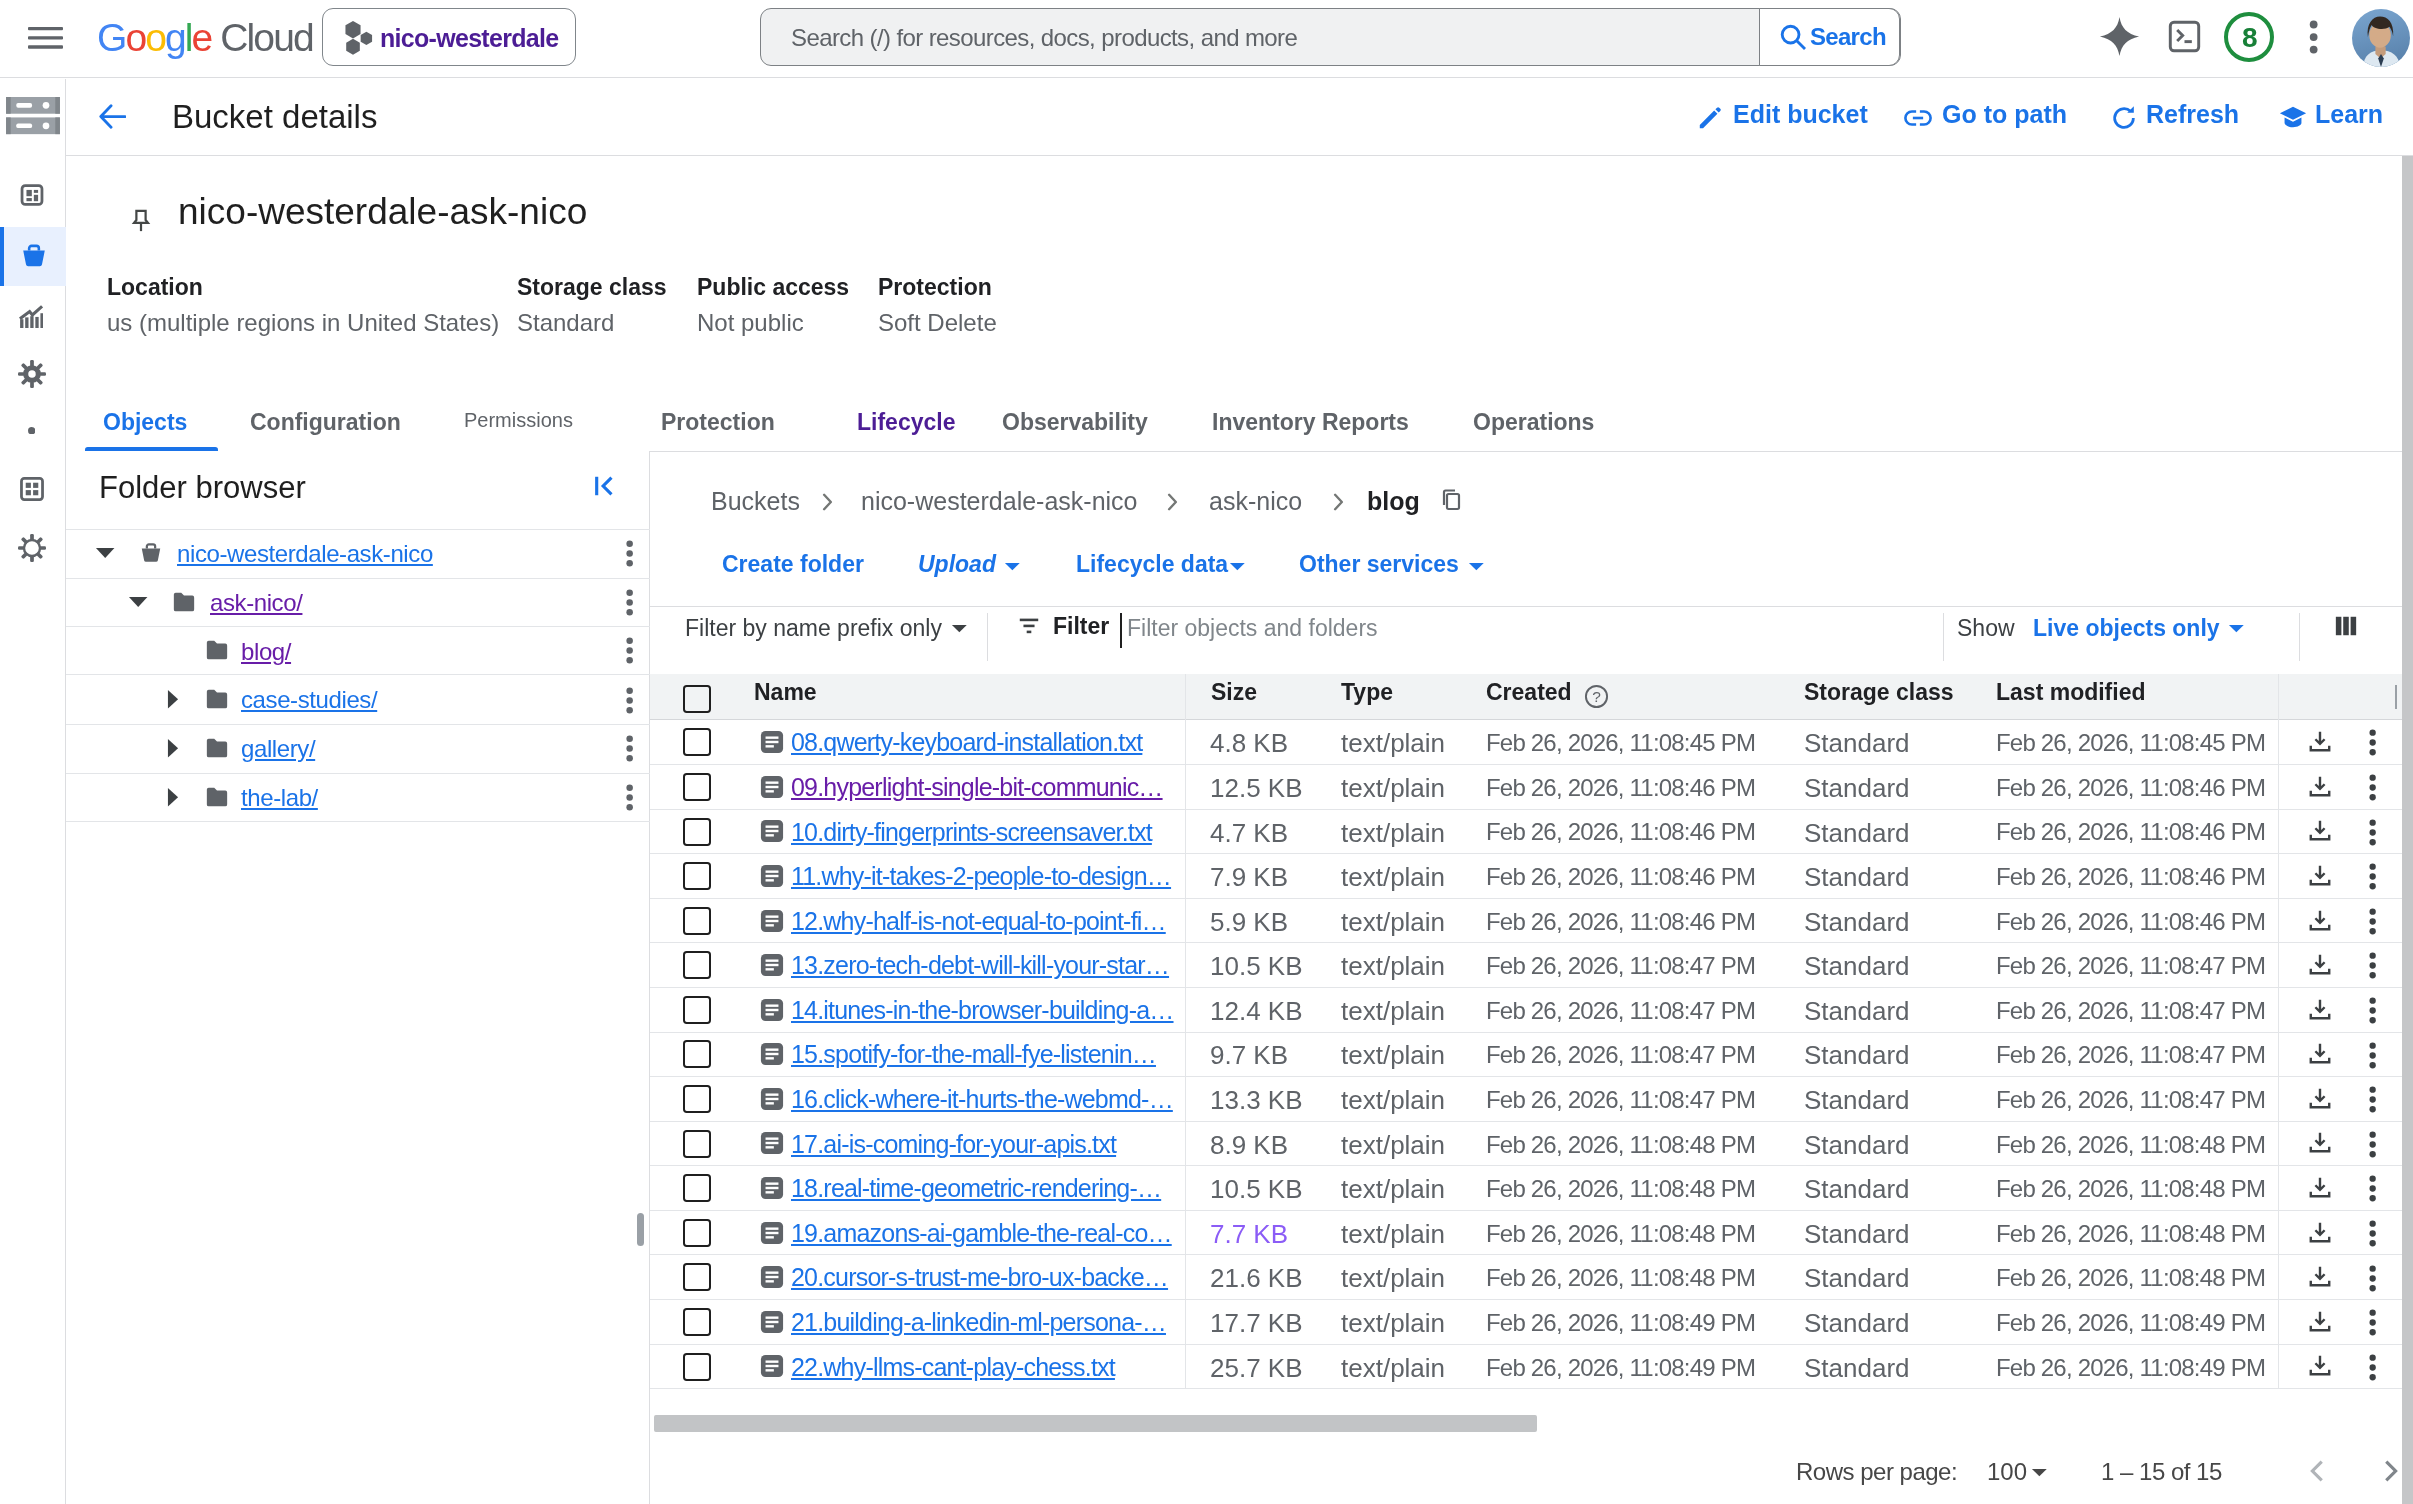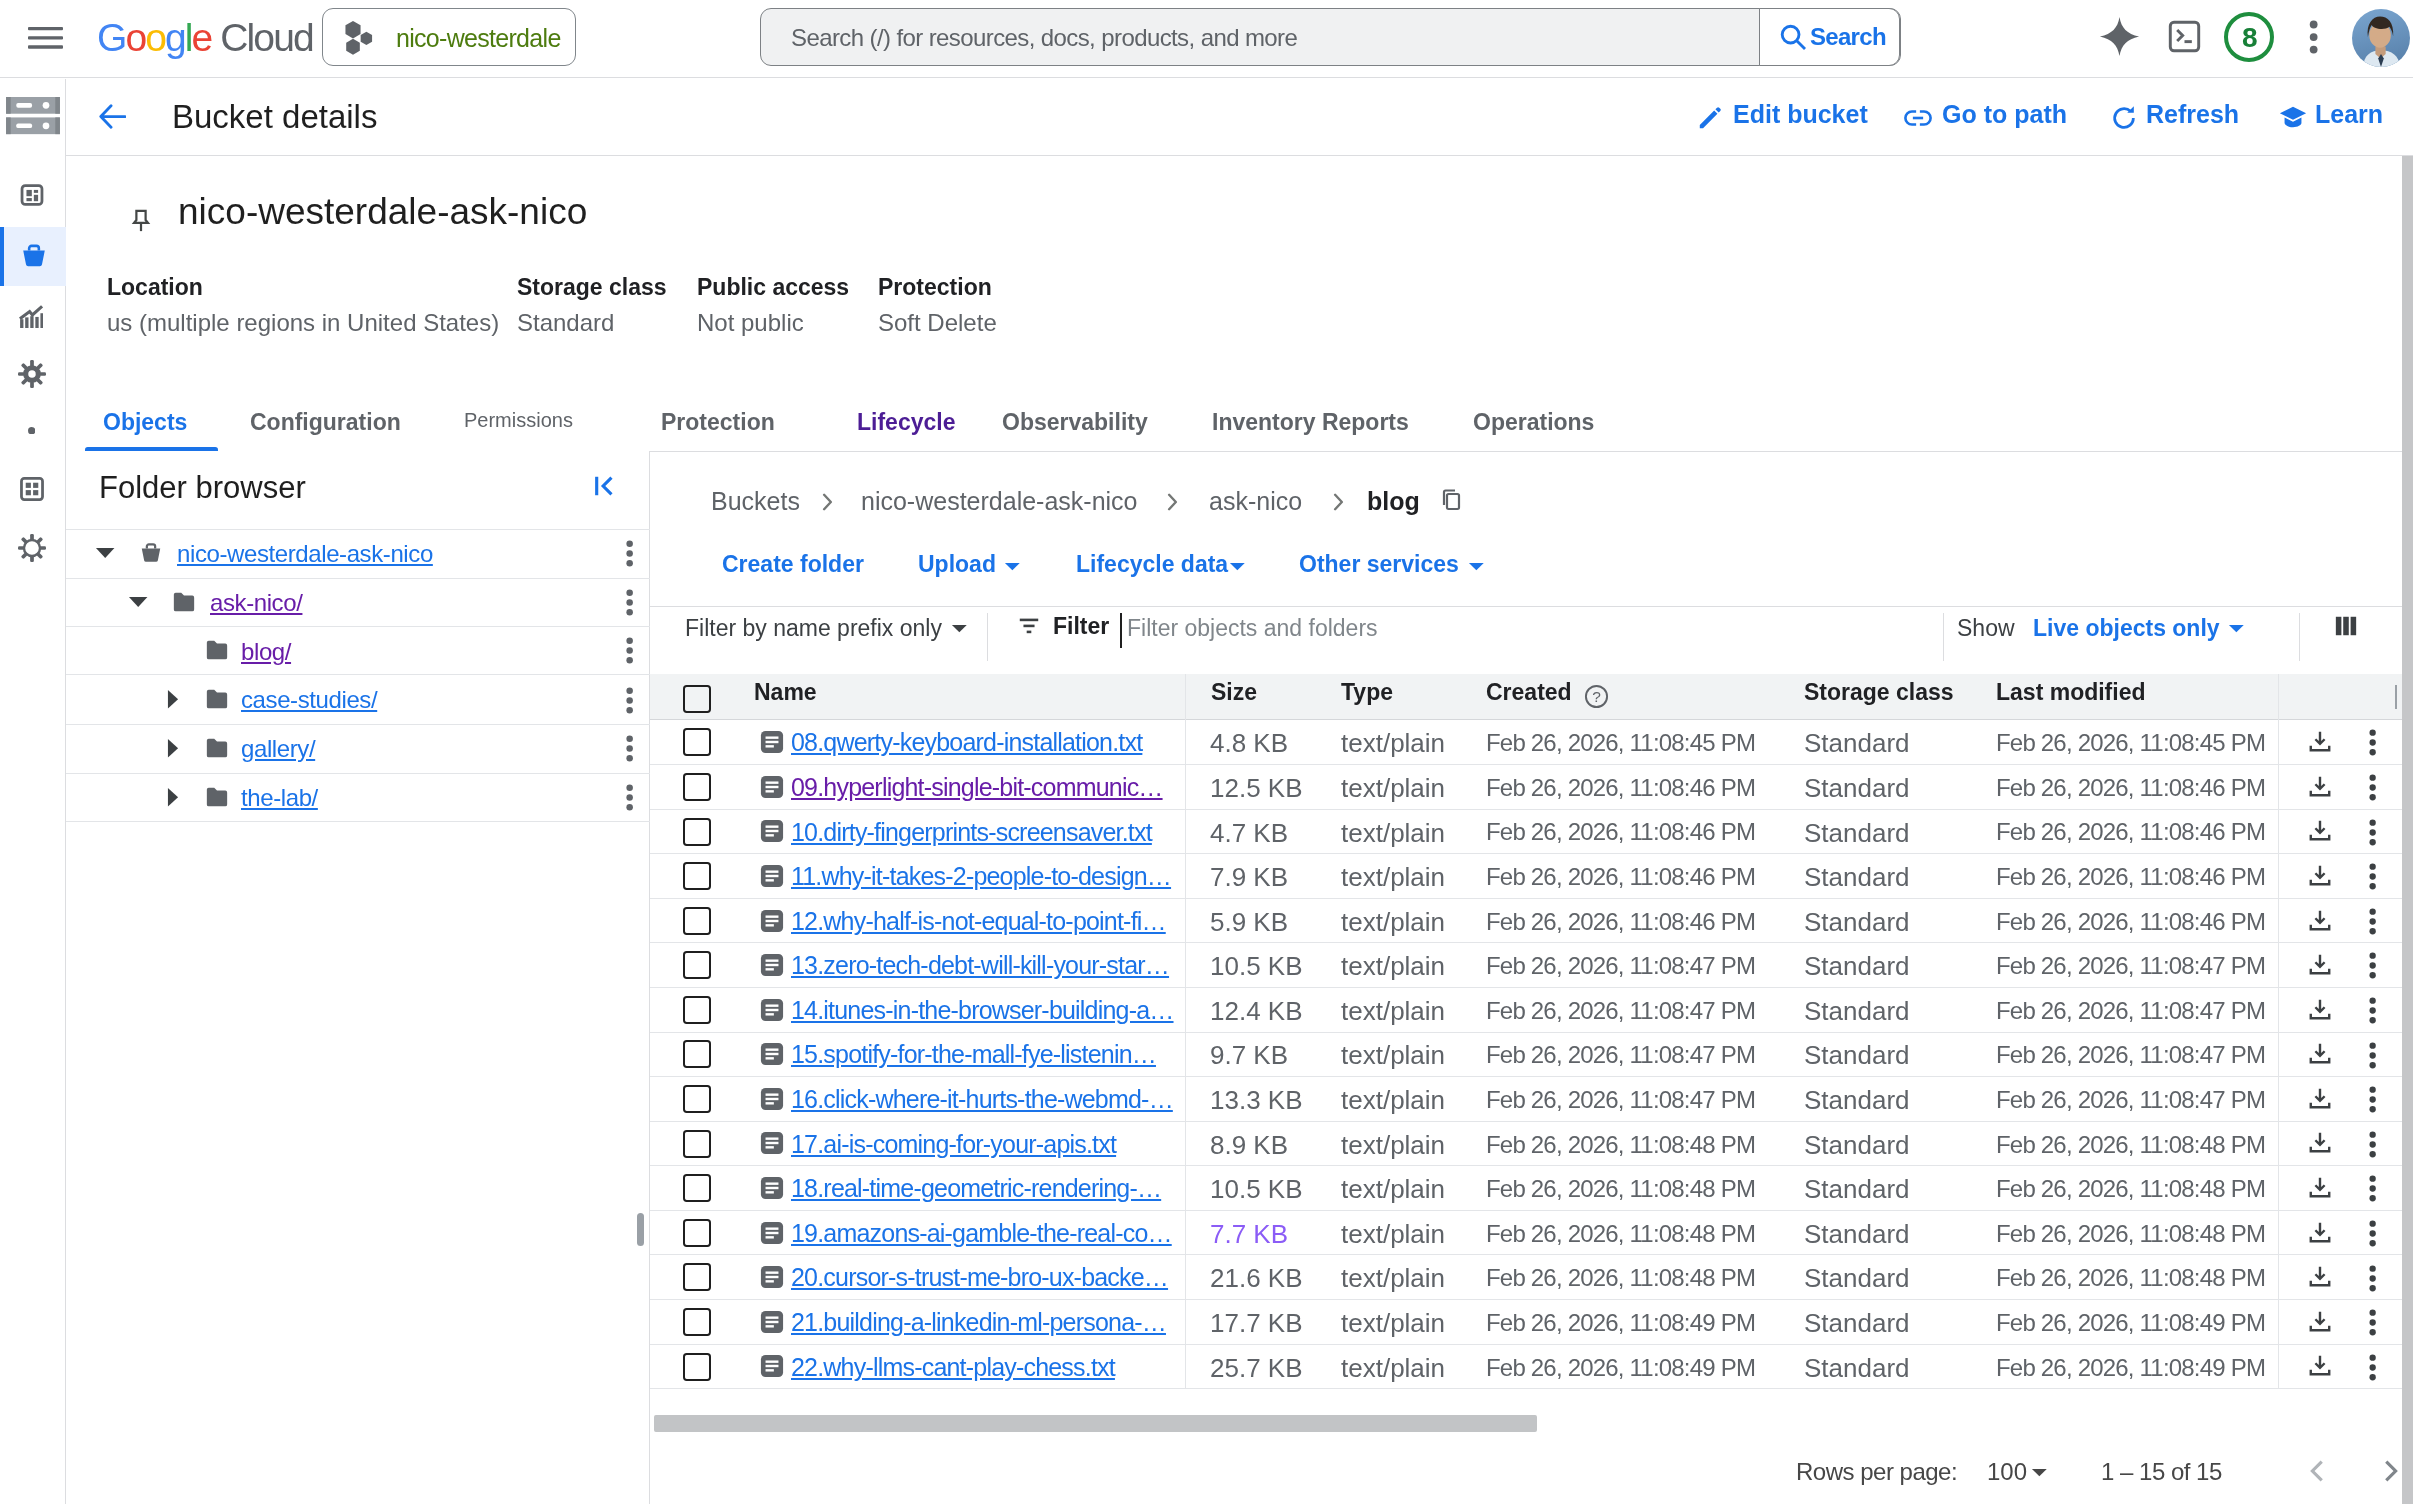--- a/index.html
+++ b/index.html
@@ -15,21 +15,21 @@
         <rect x="0" y="11" width="38" height="3.6" rx="1" fill="#5f6368"></rect>
         <rect x="0" y="21" width="38" height="3.6" rx="1" fill="#5f6368"></rect>
       </svg></div>
 <div style="position:absolute;left:97px;top:16px;font-size:39px;letter-spacing:-1.9px;"><span style="color:#4285F4">G</span><span style="color:#EA4335">o</span><span style="color:#FBBC04">o</span><span style="color:#4285F4">g</span><span style="color:#34A853">l</span><span style="color:#EA4335">e</span><span style="color:#5f6368">&nbsp;Cloud</span></div>
 <div style="position:absolute;left:322px;top:8.4px;width:254px;height:58px;border:1.9px solid #80868b;border-radius:11px;"></div>
 <div class="ic" style="left:343px;top:20.4px;"><svg width="32" height="35" viewBox="0 0 34 38" style="">
         <polygon points="18.7,15.2 10.5,20.0 2.3,15.2 2.3,5.7 10.5,1.0 18.7,5.7" fill="#5f6368"></polygon>
         <polygon points="31.2,23.6 25.0,27.2 18.8,23.6 18.8,16.4 25.0,12.8 31.2,16.4" fill="#5f6368"></polygon>
         <polygon points="17.9,33.3 10.5,37.6 3.1,33.3 3.1,24.7 10.5,20.4 17.9,24.7" fill="#5f6368"></polygon>
       </svg></div>
-<div style="position:absolute;left:396px;top:24px;font-size:25px;color:#4d7c0f;font-weight:400;white-space:nowrap;letter-spacing:-0.7px;">nico-westerdale</div>
+<div style="position:absolute;left:380px;top:24px;font-size:25px;color:#4c1d95;font-weight:700;white-space:nowrap;letter-spacing:-0.7px;">nico-westerdale</div>
 <div style="position:absolute;left:760px;top:8.4px;width:1141px;height:58px;border:1.9px solid #7d8185;border-radius:11px;background:#f0f1f2;"></div>
 <div style="position:absolute;left:1759px;top:8.4px;width:141px;height:58px;border:1.9px solid #7d8185;border-radius:0 11px 11px 0;background:#fff;"></div>
 <div style="position:absolute;left:791px;top:24px;font-size:24px;color:#5f6368;font-weight:400;white-space:nowrap;letter-spacing:-0.6px;">Search (/) for resources, docs, products, and more</div>
 <div class="ic" style="left:1777px;top:21.4px;"><svg width="32" height="32" viewBox="0 0 34 34" style="">
         <g transform="scale(0.85)">
           <circle cx="17" cy="17" r="10.5" fill="none" stroke="#1a73e8" stroke-width="3.6"></circle>
           <path d="M25 25 L35 35" stroke="#1a73e8" stroke-width="3.6"></path>
         </g>
       </svg></div>
 <div style="position:absolute;left:1810px;top:23px;font-size:24px;color:#1a73e8;font-weight:700;white-space:nowrap;letter-spacing:-0.7px;">Search</div>
@@ -292,21 +292,21 @@
         <path d="M9.88 5.2 l7.280000000000001 7.8 -7.280000000000001 7.8" stroke="#747775" stroke-width="2.6" fill="none" stroke-linecap="round" stroke-linejoin="round"></path>
       </svg></div>
 <div style="position:absolute;left:1367px;top:487px;font-size:25px;color:#202124;font-weight:700;white-space:nowrap;">blog</div>
 <div class="ic" style="left:1439px;top:488px;"><svg width="24" height="24" viewBox="0 0 26 26" style="">
         <g fill="none" stroke="#5f6368" stroke-width="2.2" transform="scale(1.0833333333333333)">
           <rect x="8" y="6" width="12" height="15" rx="1.5"></rect>
           <path d="M5 17 V4 a1.5 1.5 0 0 1 1.5-1.5 H16"></path>
         </g>
       </svg></div>
 <div style="position:absolute;left:722px;top:551px;font-size:23px;color:#1a73e8;font-weight:700;white-space:nowrap;">Create folder</div>
-<div style="position:absolute;left:918px;top:551px;font-size:23px;color:#1a73e8;font-weight:700;white-space:nowrap;">Upload</div>
+<div style="position:absolute;left:918px;top:551px;font-size:23px;color:#1a73e8;font-weight:700;white-space:nowrap;font-style:italic;">Upload</div>
 <div class="ic" style="left:1004px;top:562px;"><svg width="16.7" height="9.3" viewBox="0 0 18 10" style="">
         <path d="M1 1 h16 l-8 8 z" fill="#1a73e8"></path>
       </svg></div>
 <div style="position:absolute;left:1076px;top:551px;font-size:23px;color:#1a73e8;font-weight:700;white-space:nowrap;">Lifecycle data</div>
 <div class="ic" style="left:1229px;top:562px;"><svg width="16.7" height="9.3" viewBox="0 0 18 10" style="">
         <path d="M1 1 h16 l-8 8 z" fill="#1a73e8"></path>
       </svg></div>
 <div style="position:absolute;left:1299px;top:551px;font-size:23px;color:#1a73e8;font-weight:700;white-space:nowrap;">Other services</div>
 <div class="ic" style="left:1468px;top:562px;"><svg width="16.7" height="9.3" viewBox="0 0 18 10" style="">
         <path d="M1 1 h16 l-8 8 z" fill="#1a73e8"></path>

